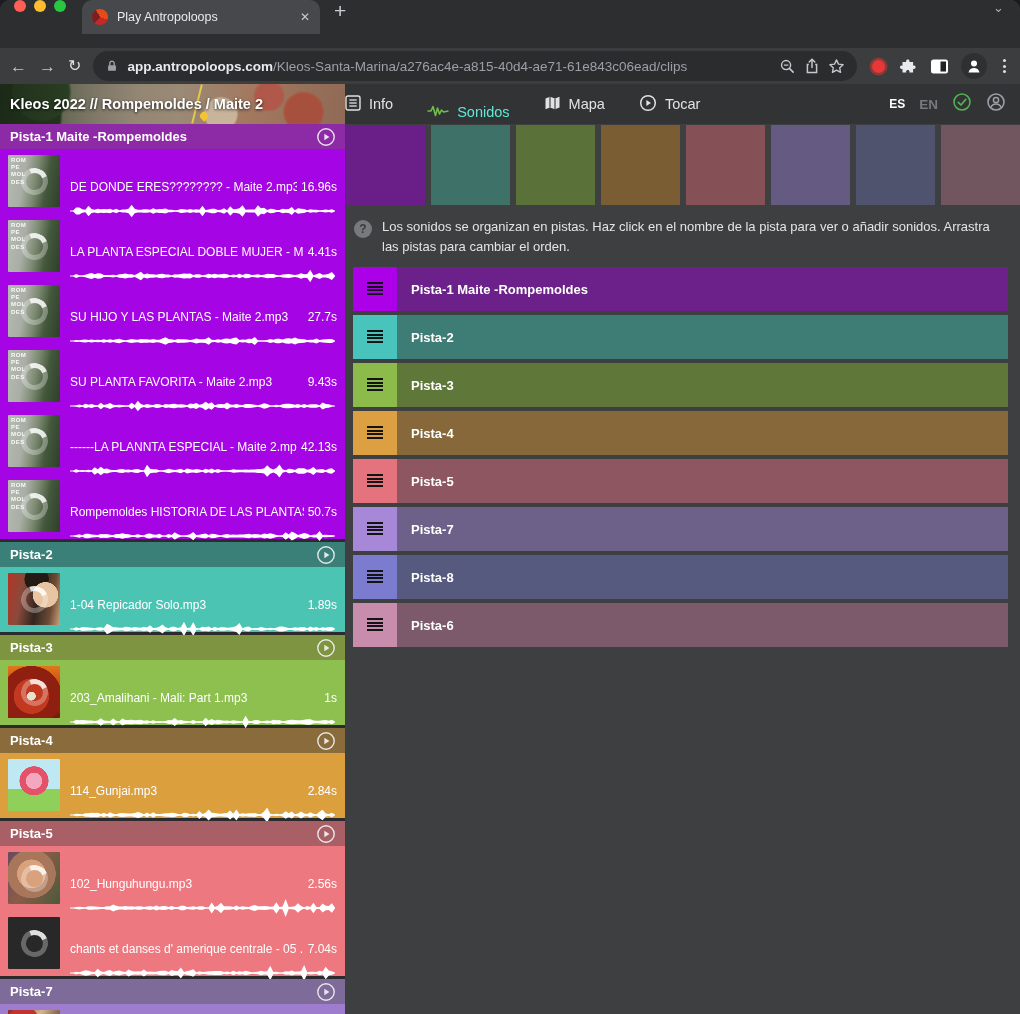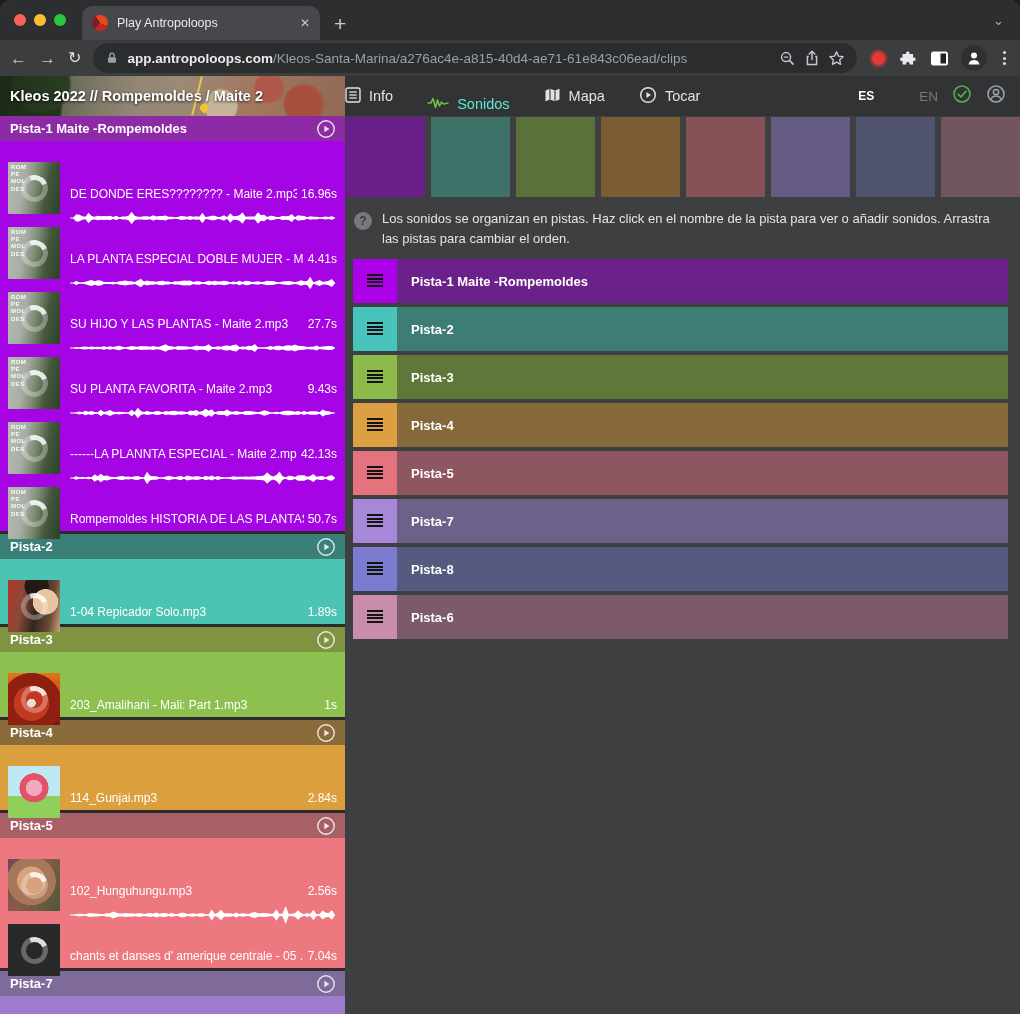--- a/index.html
+++ b/index.html
@@ -1,21 +1,21 @@
 <!DOCTYPE html>
 <html><head>
 <meta charset="utf-8">
 <style>
   html,body{margin:0;padding:0;background:#1c1c1e;}
   *{box-sizing:border-box;font-family:"Liberation Sans",sans-serif;}
   .page{width:1020px;height:1014px;overflow:hidden;position:relative;background:#3E3F41;
         display:flex;flex-direction:column;border-radius:10px 10px 0 0;}
 
   
-  .tabstrip{height:40px;background:#2D2E30;display:flex;align-items:flex-end;flex:0 0 auto;border-radius:10px 10px 0 0;}
+  .tabstrip{height:48px;background:#2D2E30;display:flex;align-items:flex-start;flex:0 0 auto;border-radius:10px 10px 0 0;}
   .traffic{display:flex;gap:8px;padding:0 16px 14px 14px;align-items:center;}
   .dot{width:12px;height:12px;border-radius:50%;}
   .dot-red{background:#FF5F57;} .dot-yellow{background:#FEBC2E;} .dot-green{background:#28C740;}
   .tab{width:238px;height:34px;background:#47484B;border-radius:10px 10px 0 0;display:flex;align-items:center;
        padding:0 10px;gap:9px;}
   .favicon{width:16px;height:16px;border-radius:50%;flex:0 0 auto;
            background:conic-gradient(from -30deg,#e64a19 0 140deg,#c62828 140deg 250deg,#7f1d1d 250deg 360deg);}
   .tab-title{color:#E8EAED;font-size:12.5px;flex:1;white-space:nowrap;overflow:hidden;}
   .tab-close{color:#C8CBCE;font-size:12px;line-height:1;cursor:default;}
   .newtab{color:#C8CBCE;font-size:21px;font-weight:300;margin:0 0 6px 14px;line-height:1;}
@@ -49,33 +49,33 @@
       linear-gradient(95deg,#5a6a4e 0%,#8d8372 30%,#9a8a76 52%,#a3785f 72%,#8f6a55 100%);}
   .breadcrumb:before{content:"";position:absolute;left:196px;top:0;width:2px;height:40px;background:#e6d14a;transform:rotate(14deg);opacity:.9;}
   .breadcrumb:after{content:"";position:absolute;left:200px;top:28px;width:8px;height:8px;border-radius:50% 50% 50% 0;background:#f2c430;transform:rotate(-45deg);}
   .crumb{color:#fff;font-size:14.5px;font-weight:600;text-shadow:0 1px 3px rgba(0,0,0,.8);white-space:nowrap;position:relative;z-index:2;}
   .crumb-sep{font-weight:700;}
   .appnav{flex:1;display:flex;align-items:center;gap:34px;}
   .nav-tab{display:flex;align-items:center;gap:8px;color:#E2E2E2;font-size:14.5px;}
   .nav-tab.active{color:#5eead4;margin-top:16px;}
   .lang-zone{display:flex;align-items:center;gap:14px;padding-right:14px;}
   .lang-es{color:#FFF;font-weight:700;font-size:12px;}
-  .lang-en{color:#77797C;font-weight:400;font-size:13.5px;margin-left:31px;}
+  .lang-en{color:#77797C;font-weight:700;font-size:13.5px;}
 
   
   .content{flex:1;display:flex;min-height:0;}
   .sidebar{width:345px;flex:0 0 auto;background:#2B2B2D;display:flex;flex-direction:column;gap:3px;overflow:hidden;}
   .main{flex:1;min-width:0;background:#3E3F41;overflow:hidden;}
 
   
   .track{flex:0 0 auto;}
   .track-header{height:25px;display:flex;align-items:center;justify-content:space-between;padding:0 9px 0 10px;}
   .track-name{color:#FFF;font-size:13px;font-weight:700;white-space:nowrap;}
   .play-btn{opacity:.9;flex:0 0 auto;}
-  .clip{height:65px;display:flex;padding:21px 8px 0 8px;gap:10px;}
+  .clip{height:65px;display:flex;padding:6px 8px 0 8px;gap:10px;}
   .thumb{width:52px;height:52px;flex:0 0 auto;position:relative;overflow:hidden;border-radius:1px;}
   .thumb-text{position:absolute;top:2px;left:3px;font-size:6px;line-height:1.2;color:#fff;font-weight:700;
               white-space:pre-line;letter-spacing:.4px;opacity:.92;}
   .spinner{position:absolute;left:50%;top:50%;width:27px;height:27px;margin:-13px 0 0 -13px;border-radius:50%;
            border:5px solid rgba(255,255,255,.30);border-top-color:rgba(255,255,255,.85);transform:rotate(22deg);}
   .clip-main{flex:1;min-width:0;padding-top:1px;}
   .clip-top{display:flex;align-items:baseline;gap:4px;}
   .clip-name{color:#FFF;font-size:12px;flex:1;min-width:0;white-space:nowrap;overflow:hidden;}
   .clip-dur{color:#FFF;font-size:12px;flex:0 0 auto;margin-top:24px;}
   .wave{display:block;width:100%;height:22px;margin-top:6px;}

